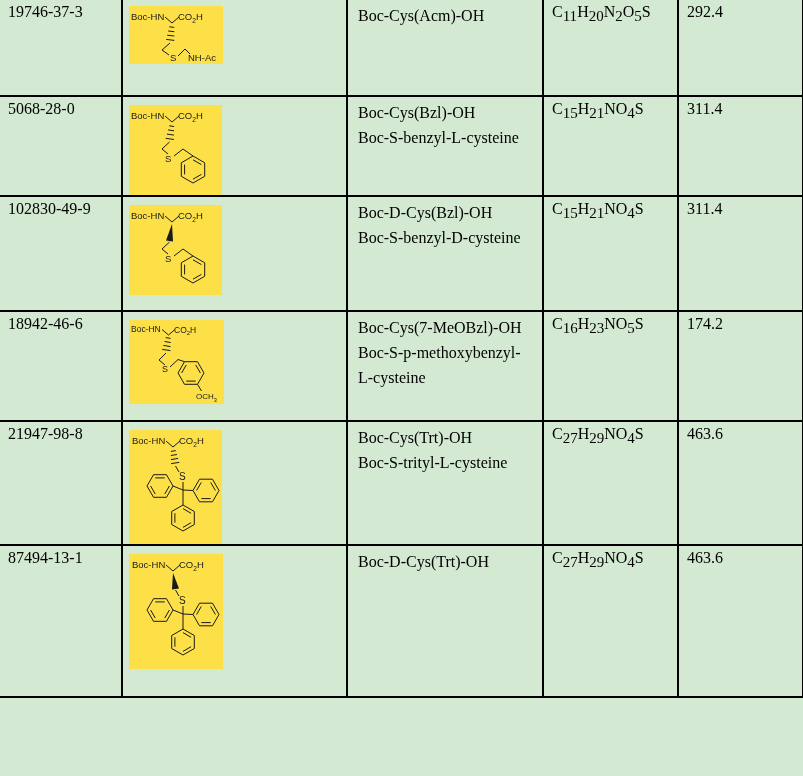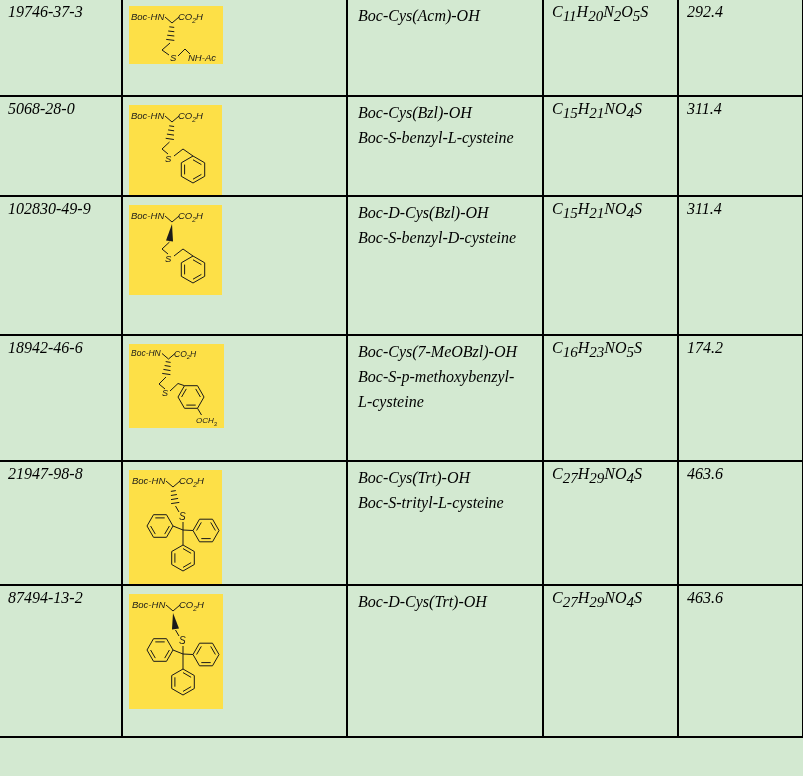--- a/index.html
+++ b/index.html
@@ -1,19 +1,19 @@
 <!DOCTYPE html>
 <html><head>
 <meta charset="utf-8">
 <style>
   html,body{margin:0;padding:0;}
   body{font-family:"Liberation Serif", serif; background:#fff;}
   .page{width:803px;height:776px;overflow:hidden;position:relative;}
   table.compound-table{border-collapse:collapse;table-layout:fixed;width:803px;}
-  td{border:2px solid #000;vertical-align:top;color:#000;font-size:16px;padding:3px 4px 0 8px;overflow:hidden;font-style:italic;}
+  td{border:2px solid #000;vertical-align:top;color:#000;font-size:16px;padding:3px 4px 0 8px;overflow:hidden;}
   tr td:first-child{border-left:none;}
   tr:first-child td{border-top:none;}
   td.cell-structure{padding:6px 2px 0 6px;}
   td.cell-name{padding-left:10px;line-height:25px;border-radius:30px;}
   sub{font-size:15px;line-height:0;}
   .struct-box{background:#fde047;display:block;}
   .struct-box svg{display:block;}
   .name-line{white-space:nowrap;}
 </style>
 </head>
@@ -88,21 +88,21 @@
               </svg>
       </span>
     </td>
     <td class="cell-name">
             <div class="name-line">Boc-Cys(Bzl)-OH</div>
             <div class="name-line">Boc-S-benzyl-L-cysteine</div>
           </td>
     <td class="cell-formula"><span>C<sub>15</sub>H<sub>21</sub>NO<sub>4</sub>S</span></td>
     <td class="cell-mw"><span>311.4</span></td>
   </tr>
-        <tr style="height:139px">
+        <tr style="height:115px">
     <td class="cell-cas"><span>102830-49-9</span></td>
     <td class="cell-structure">
       <span class="struct-box" style="width:93px;height:90px;margin-top:2px;">
         <svg width="93" height="90" viewBox="0 0 93 90">
                 <text x="2" y="14" font-size="9.5" fill="#1a1a1a" font-family="Liberation Sans, sans-serif">Boc-HN</text>
                 <line x1="36" y1="11" x2="43" y2="17" stroke="#1a1a1a" stroke-width="1"></line>
                 <line x1="43" y1="17" x2="50" y2="11" stroke="#1a1a1a" stroke-width="1"></line>
                 <text x="49" y="14" font-size="9.5" fill="#1a1a1a" font-family="Liberation Sans, sans-serif">CO<tspan dy="2.5" font-size="6.6">2</tspan><tspan dy="-2.5" font-size="9.5">H</tspan></text>
                 <polygon points="43,19 44.0,36.5 37.0,35.5" fill="#1a1a1a"></polygon>
                 <line x1="40.5" y1="37" x2="33" y2="44" stroke="#1a1a1a" stroke-width="1"></line>
@@ -119,21 +119,21 @@
               </svg>
       </span>
     </td>
     <td class="cell-name">
             <div class="name-line">Boc-D-Cys(Bzl)-OH</div>
             <div class="name-line">Boc-S-benzyl-D-cysteine</div>
           </td>
     <td class="cell-formula"><span>C<sub>15</sub>H<sub>21</sub>NO<sub>4</sub>S</span></td>
     <td class="cell-mw"><span>311.4</span></td>
   </tr>
-        <tr style="height:126px">
+        <tr style="height:110px">
     <td class="cell-cas"><span>18942-46-6</span></td>
     <td class="cell-structure">
       <span class="struct-box" style="width:95px;height:84px;margin-top:2px;">
         <svg width="95" height="84" viewBox="0 0 95 84">
                 <text x="2" y="12" font-size="8.5" fill="#1a1a1a" font-family="Liberation Sans, sans-serif">Boc-HN</text>
                 <line x1="33" y1="9.5" x2="39.5" y2="15" stroke="#1a1a1a" stroke-width="1"></line>
                 <line x1="39.5" y1="15" x2="46" y2="9.5" stroke="#1a1a1a" stroke-width="1"></line>
                 <text x="45" y="12.5" font-size="8.5" fill="#1a1a1a" font-family="Liberation Sans, sans-serif">CO<tspan dy="2.5" font-size="5.9">2</tspan><tspan dy="-2.5" font-size="8.5">H</tspan></text>
                 <g>
                   <line x1="41.6" y1="18.4" x2="36.7" y2="17.6" stroke="#1a1a1a" stroke-width="1"></line>
@@ -208,21 +208,21 @@
       </span>
     </td>
     <td class="cell-name">
             <div class="name-line">Boc-Cys(Trt)-OH</div>
             <div class="name-line">Boc-S-trityl-L-cysteine</div>
           </td>
     <td class="cell-formula"><span>C<sub>27</sub>H<sub>29</sub>NO<sub>4</sub>S</span></td>
     <td class="cell-mw"><span>463.6</span></td>
   </tr>
         <tr style="height:152px">
-    <td class="cell-cas"><span>87494-13-2</span></td>
+    <td class="cell-cas"><span>87494-13-1</span></td>
     <td class="cell-structure">
       <span class="struct-box" style="width:94px;height:115px;margin-top:2px;">
         <svg width="94" height="115" viewBox="0 0 94 115">
                 <text x="3" y="14" font-size="9.5" fill="#1a1a1a" font-family="Liberation Sans, sans-serif">Boc-HN</text>
                 <line x1="37" y1="11" x2="44" y2="17" stroke="#1a1a1a" stroke-width="1"></line>
                 <line x1="44" y1="17" x2="51" y2="11" stroke="#1a1a1a" stroke-width="1"></line>
                 <text x="50" y="14" font-size="9.5" fill="#1a1a1a" font-family="Liberation Sans, sans-serif">CO<tspan dy="2.5" font-size="6.6">2</tspan><tspan dy="-2.5" font-size="9.5">H</tspan></text>
                 <polygon points="44,19 50.0,34.5 43.0,35.5" fill="#1a1a1a"></polygon>
                 <line x1="46.5" y1="36" x2="50" y2="42" stroke="#1a1a1a" stroke-width="1"></line>
                 <text x="50" y="50" font-size="10" fill="#1a1a1a" font-family="Liberation Sans, sans-serif">S</text>

